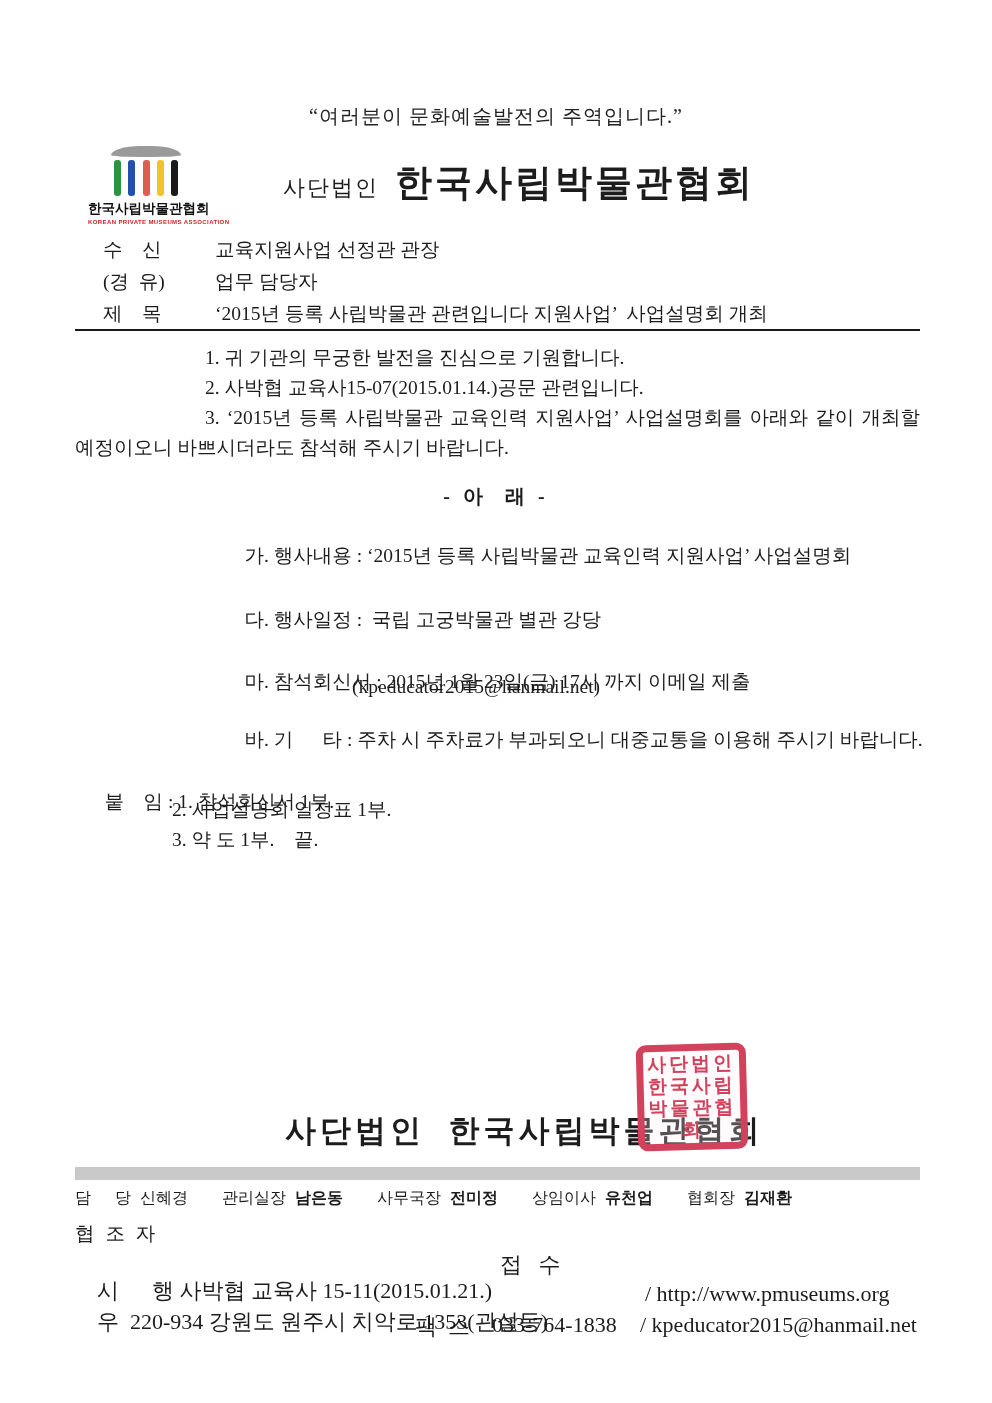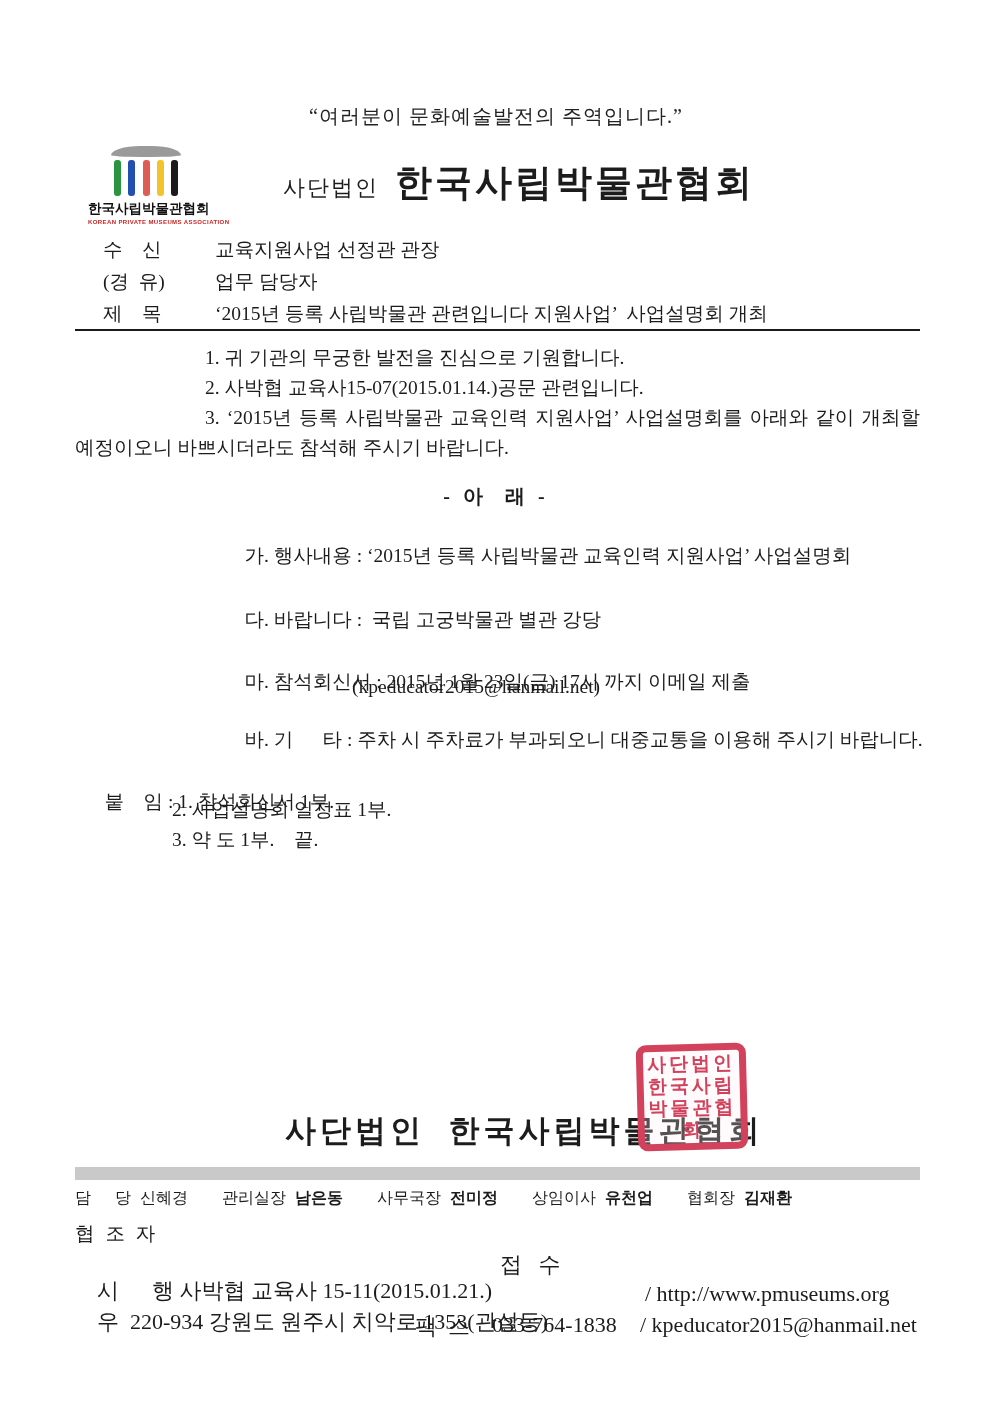--- a/index.html
+++ b/index.html
@@ -131,21 +131,21 @@
   <div class="abs para indent p2 b">2. 사박협 교육사15-07(2015.01.14.)공문 관련입니다.</div>
   <div class="abs para indent p3a">3. ‘2015년 등록 사립박물관 교육인력 지원사업’ 사업설명회를 아래와 같이 개최할</div>
   <div class="abs para p3b b">예정이오니 바쁘시더라도 참석해 주시기 바랍니다.</div>
 
   <div class="abs below-heading b">- 아  래 -</div>
 
   <div class="abs detail d1">
     <span>가. 행사내용 : </span><span>‘2015년 등록 사립박물관 교육인력 지원사업’ 사업설명회</span>
   </div>
   <div class="abs detail d3">
-    <span>다. 바랍니다 :  </span><span>국립 고궁박물관 별관 강당</span>
+    <span>다. 행사일정 :  </span><span>국립 고궁박물관 별관 강당</span>
   </div>
   <div class="abs detail d5">
     <span>마. 참석회신서 : </span><span>2015년 1월 23일(금) 17시 까지 이메일 제출</span>
   </div>
   <div class="abs detail d5e">(kpeducator2015@hanmail.net)</div>
   <div class="abs detail d6">
     <span>바. 기      타 : </span><span>주차 시 주차료가 부과되오니 대중교통을 이용해 주시기 바랍니다.</span>
   </div>
 
   <div class="abs att1">

